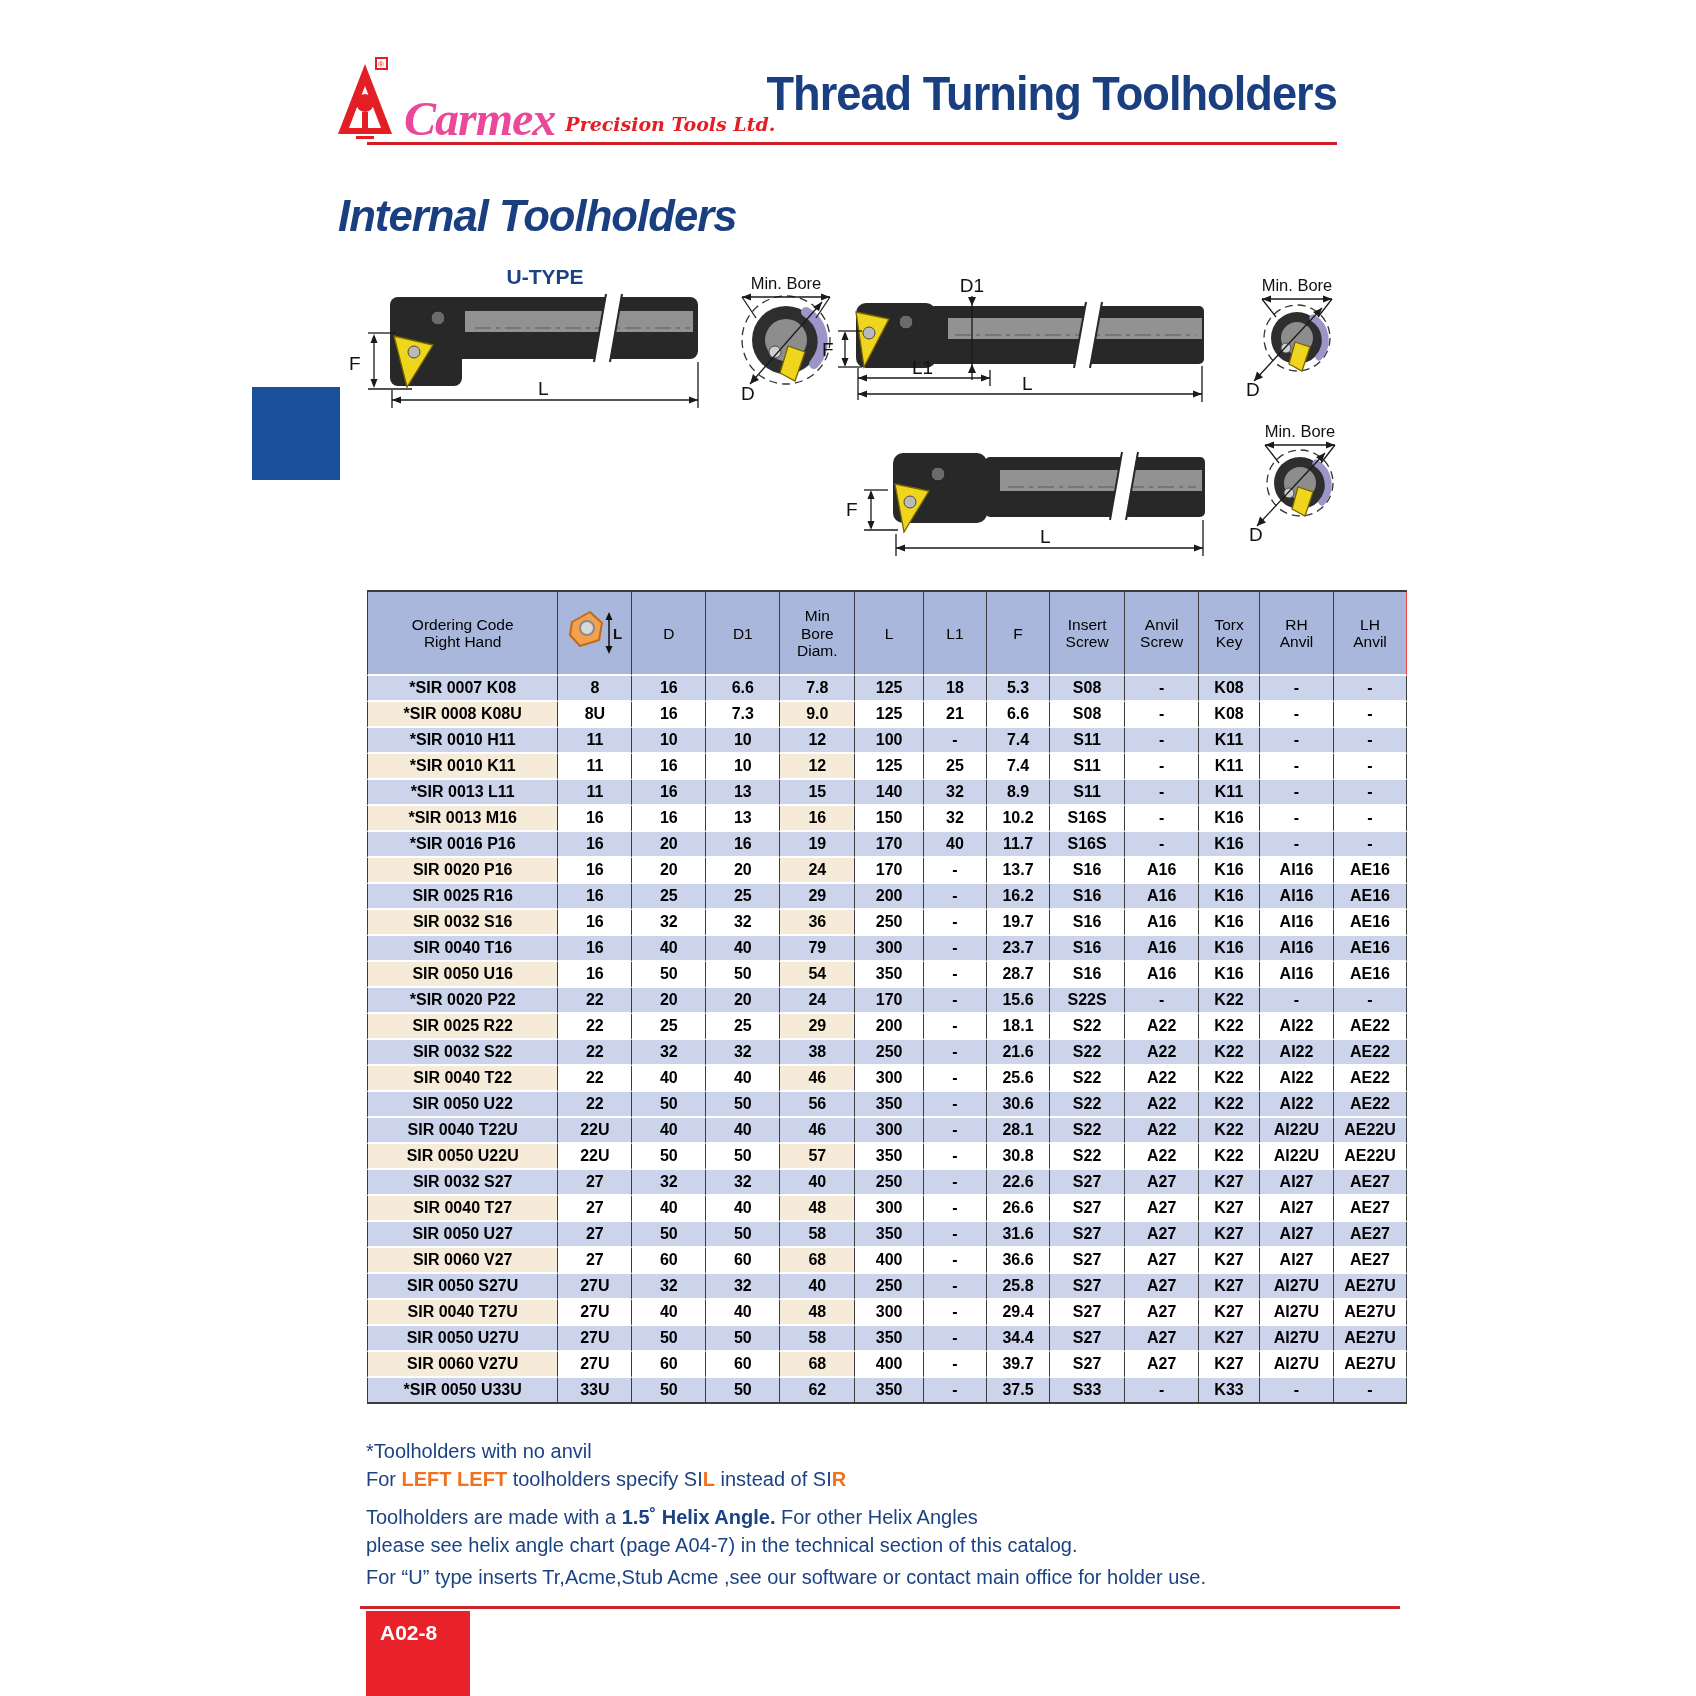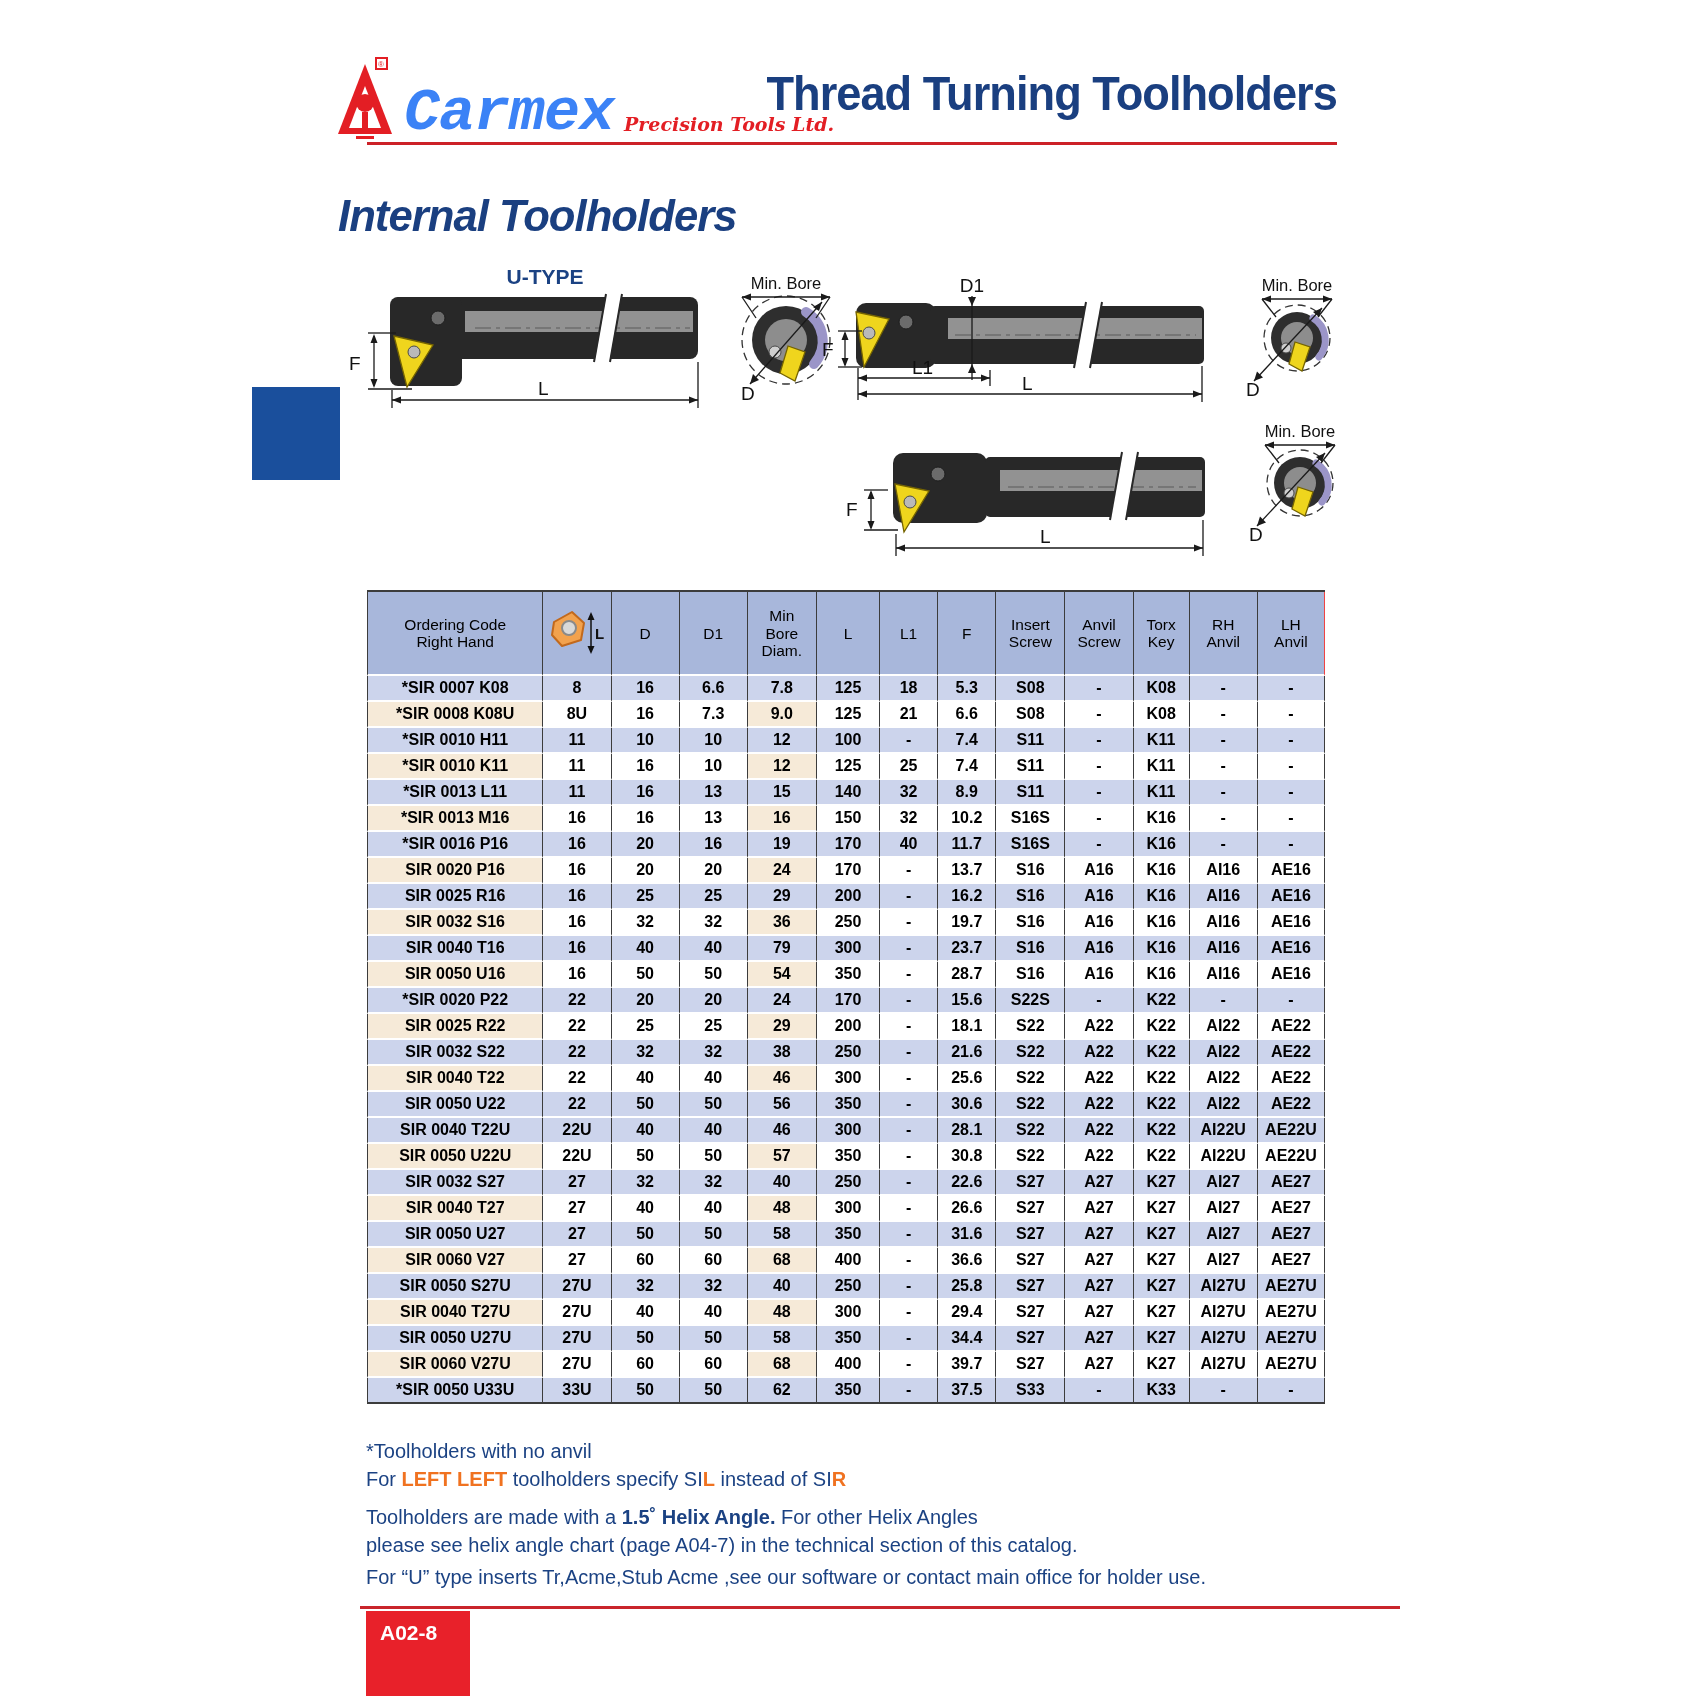--- a/index.html
+++ b/index.html
@@ -5,22 +5,22 @@
   html,body{margin:0;padding:0;}
   body{
     width:1696px;height:1696px;position:relative;background:#ffffff;
     font-family:"Liberation Sans", sans-serif;overflow:hidden;color:#111;
   }
   .abs{position:absolute;}
 
   
   .brand-row{left:336px;top:56px;display:flex;align-items:flex-end;gap:10px;}
   .brand-name{
-    font-family:Liberation Mono, monospace;font-style:italic;font-weight:bold;
-    color:#3b82f6;font-size:60px;line-height:0.95;letter-spacing:-1px;
+    font-family:Liberation Serif, serif;font-style:italic;font-weight:bold;
+    color:#ec4899;font-size:48px;line-height:0.95;letter-spacing:-1px;
   }
   .brand-suffix{
     font-family:"DejaVu Serif", serif;font-style:italic;font-weight:bold;
     color:#e31e24;font-size:19px;padding-bottom:7px;
   }
   .doc-title{
     right:359px;top:66px;font-size:48px;font-weight:700;color:#1a3f80;
     transform:scaleX(.94);transform-origin:100% 50%;letter-spacing:-1px;white-space:nowrap;
   }
   .header-rule{left:367px;top:142px;width:970px;height:3px;background:#cc2128;}
@@ -42,21 +42,21 @@
   .cres{fill:none;stroke:#9b95c8;stroke-width:10;stroke-linecap:round;}
   .cres2{fill:none;stroke:#9b95c8;stroke-width:7;stroke-linecap:round;}
   .dims line{stroke:#1a1a1a;stroke-width:1.3;}
   .dims polygon{fill:#1a1a1a;}
   .dims text{font:19px "Liberation Sans", sans-serif;fill:#111;}
   .lbl16{font:16.5px "Liberation Sans", sans-serif;fill:#111;}
   .utype{font:bold 21px "Liberation Sans", sans-serif;fill:#1b4283;}
 
   
   .spec-table-wrap{left:367px;top:590px;}
-  table.spec{border-collapse:separate;border-spacing:0;table-layout:fixed;width:958px;
+  table.spec{border-collapse:separate;border-spacing:0;table-layout:fixed;width:1040px;
     border-top:2px solid #3c3c3c;border-bottom:2px solid #3c3c3c;}
   table.spec th{
     background:#a8b7db;border-left:1px solid #3c3c3c;
     font-weight:400;font-size:15.5px;line-height:1.1;white-space:pre-line;
     vertical-align:middle;text-align:center;height:64px;padding:0;color:#000;
     border-bottom:2px solid #ffffff;
   }
   table.spec th:last-child{border-right:1px solid #ef4444;}
   table.spec td{
     border-left:1px solid #3c3c3c;border-bottom:2px solid #ffffff;

